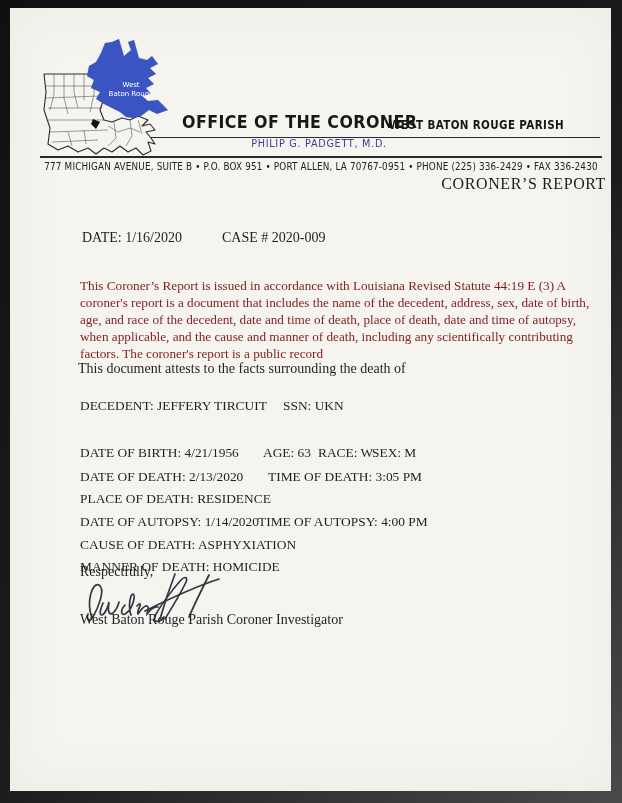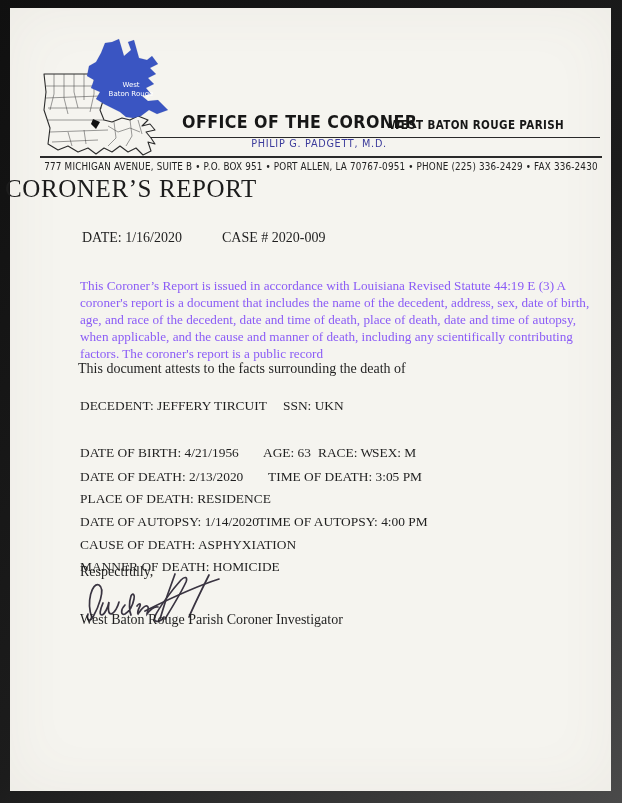--- a/index.html
+++ b/index.html
@@ -31,25 +31,25 @@
     color:#3b3b9b; white-space:nowrap; left:50%;
     transform: translateX(calc(-50% + 8px)) scaleX(0.88);
   }
   .address-line {
     font-family:"DejaVu Sans", sans-serif; font-size:10.5px; letter-spacing:0.2px;
     color:#222; white-space:nowrap; left:50%;
     transform: translateX(calc(-50% + 10px)) scaleX(0.84);
   }
   
   .report-title {
-    width:100%; text-align:left; font-size:25px; letter-spacing:0.6px;
+    width:100%; text-align:right; font-size:16px; letter-spacing:0.6px;
     color:#1c1c1c; white-space:nowrap;
   }
   .t { font-size:14px; color:#1f1f1f; white-space:nowrap; }
-  .para div { font-size:13.2px; color:#8b5cf6; line-height:17px; white-space:nowrap; }
+  .para div { font-size:13.2px; color:#7f1d1d; line-height:17px; white-space:nowrap; }
   .row span { position:absolute; top:0; font-size:13.4px; color:#1f1f1f; white-space:nowrap;margin-top:17px; }
 </style>
 </head>
 <body>
 
 <div class="page">
 
   <div class="rule" style="left:112px; top:129px; width:478px; height:1.4px;"></div>
   <div class="rule" style="left:30px; top:148px; width:562px; height:1.6px;"></div>
 

